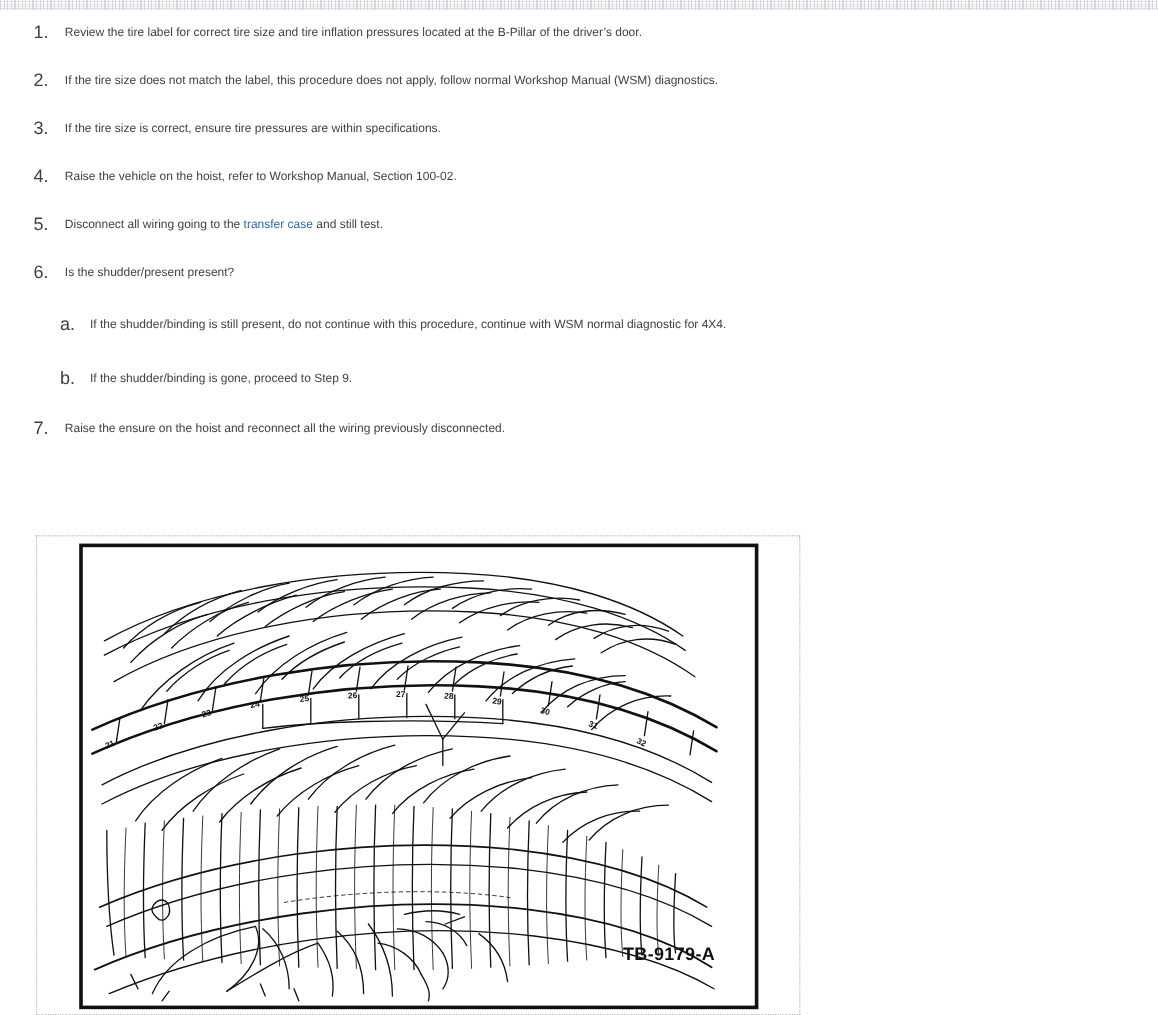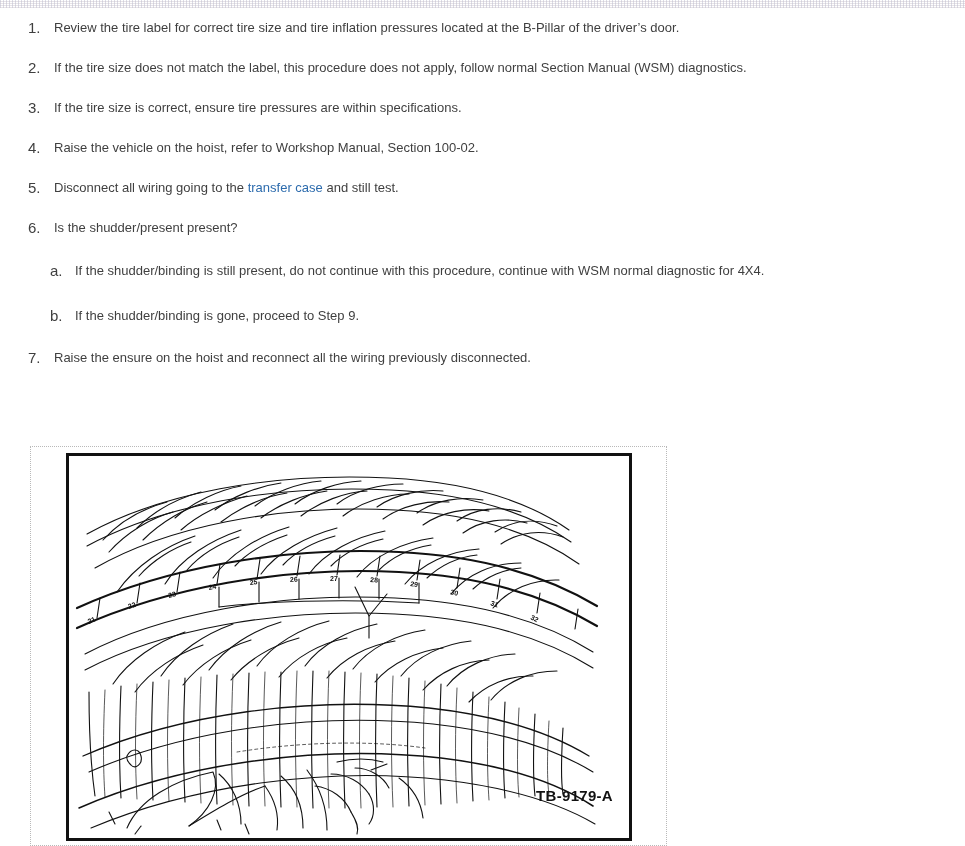--- a/index.html
+++ b/index.html
@@ -50,21 +50,21 @@
     flex: 0 0 auto;
     width: 26px;
     font-size: 15px;
     line-height: 40px;
     color: #3f3f3f;
     font-family: "Liberation Sans", sans-serif;
     letter-spacing: 0;
   }
   .step .body {
     flex: 1 1 auto;
-    font-size: 13px;
+    font-size: 10px;
     line-height: 40px;
     color: #3f3f3f;
     white-space: nowrap;
   }
   .step.sub {
     padding-left: 50px;
     height: 45px;
   }
   .step.sub .marker { width: 25px; line-height: 45px; }
   .step.sub .body   { line-height: 45px; }
@@ -100,21 +100,21 @@
   }
   .figure-svg {
     position: absolute;
     left: 0; top: 0;
     width: 100%;
     height: 100%;
     display: block;
   }
   .fig-caption {
     position: absolute;
-    right: 16px;
+    right: 33px;
     bottom: 34px;
     font-size: 15px;
     font-weight: bold;
     color: #111111;
     letter-spacing: .3px;
     font-family: "Liberation Sans", sans-serif;
   }
 </style>
 </head>
 <body>
@@ -123,21 +123,21 @@
 
 <div class="proc">
 
   <div class="step">
     <span class="marker">1.</span>
     <span class="body">Review the tire label for correct tire size and tire inflation pressures located at the B-Pillar of the driver’s door.</span>
   </div>
 
   <div class="step">
     <span class="marker">2.</span>
-    <span class="body">If the tire size does not match the label, this procedure does not apply, follow normal Section Manual (WSM) diagnostics.</span>
+    <span class="body">If the tire size does not match the label, this procedure does not apply, follow normal Workshop Manual (WSM) diagnostics.</span>
   </div>
 
   <div class="step">
     <span class="marker">3.</span>
     <span class="body">If the tire size is correct, ensure tire pressures are within specifications.</span>
   </div>
 
   <div class="step">
     <span class="marker">4.</span>
     <span class="body">Raise the vehicle on the hoist, refer to Workshop Manual, Section 100-02.</span>

